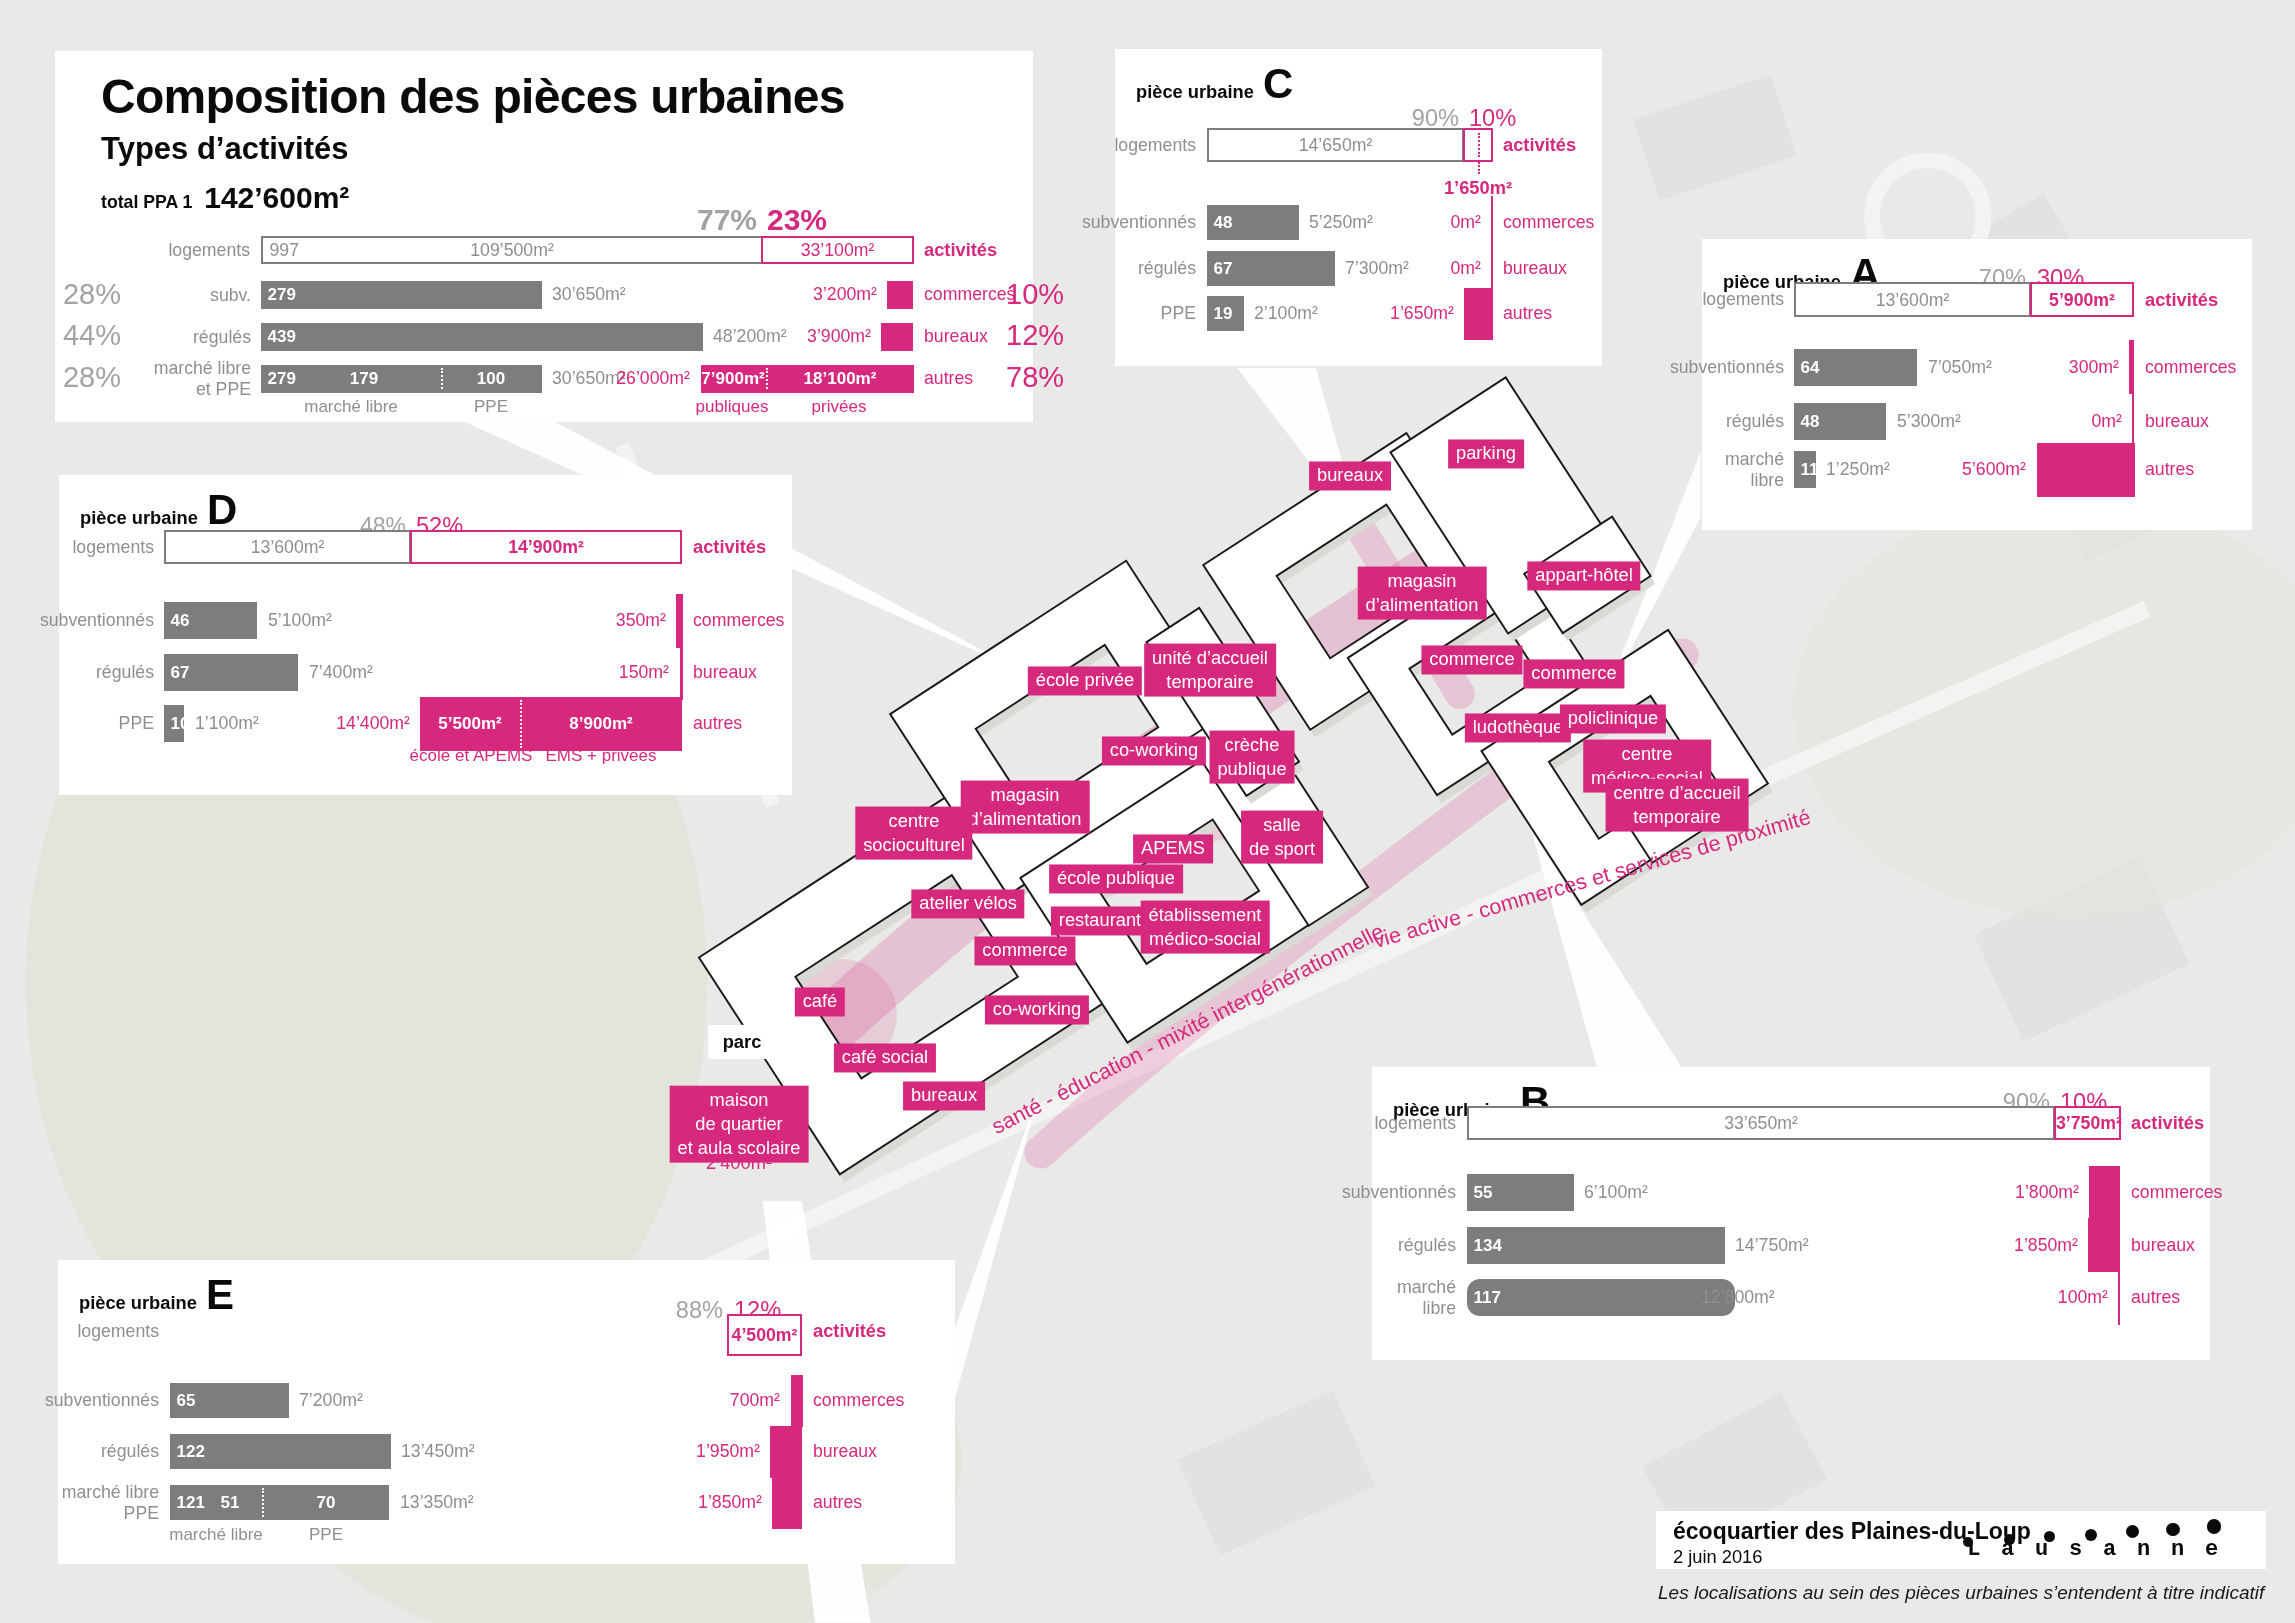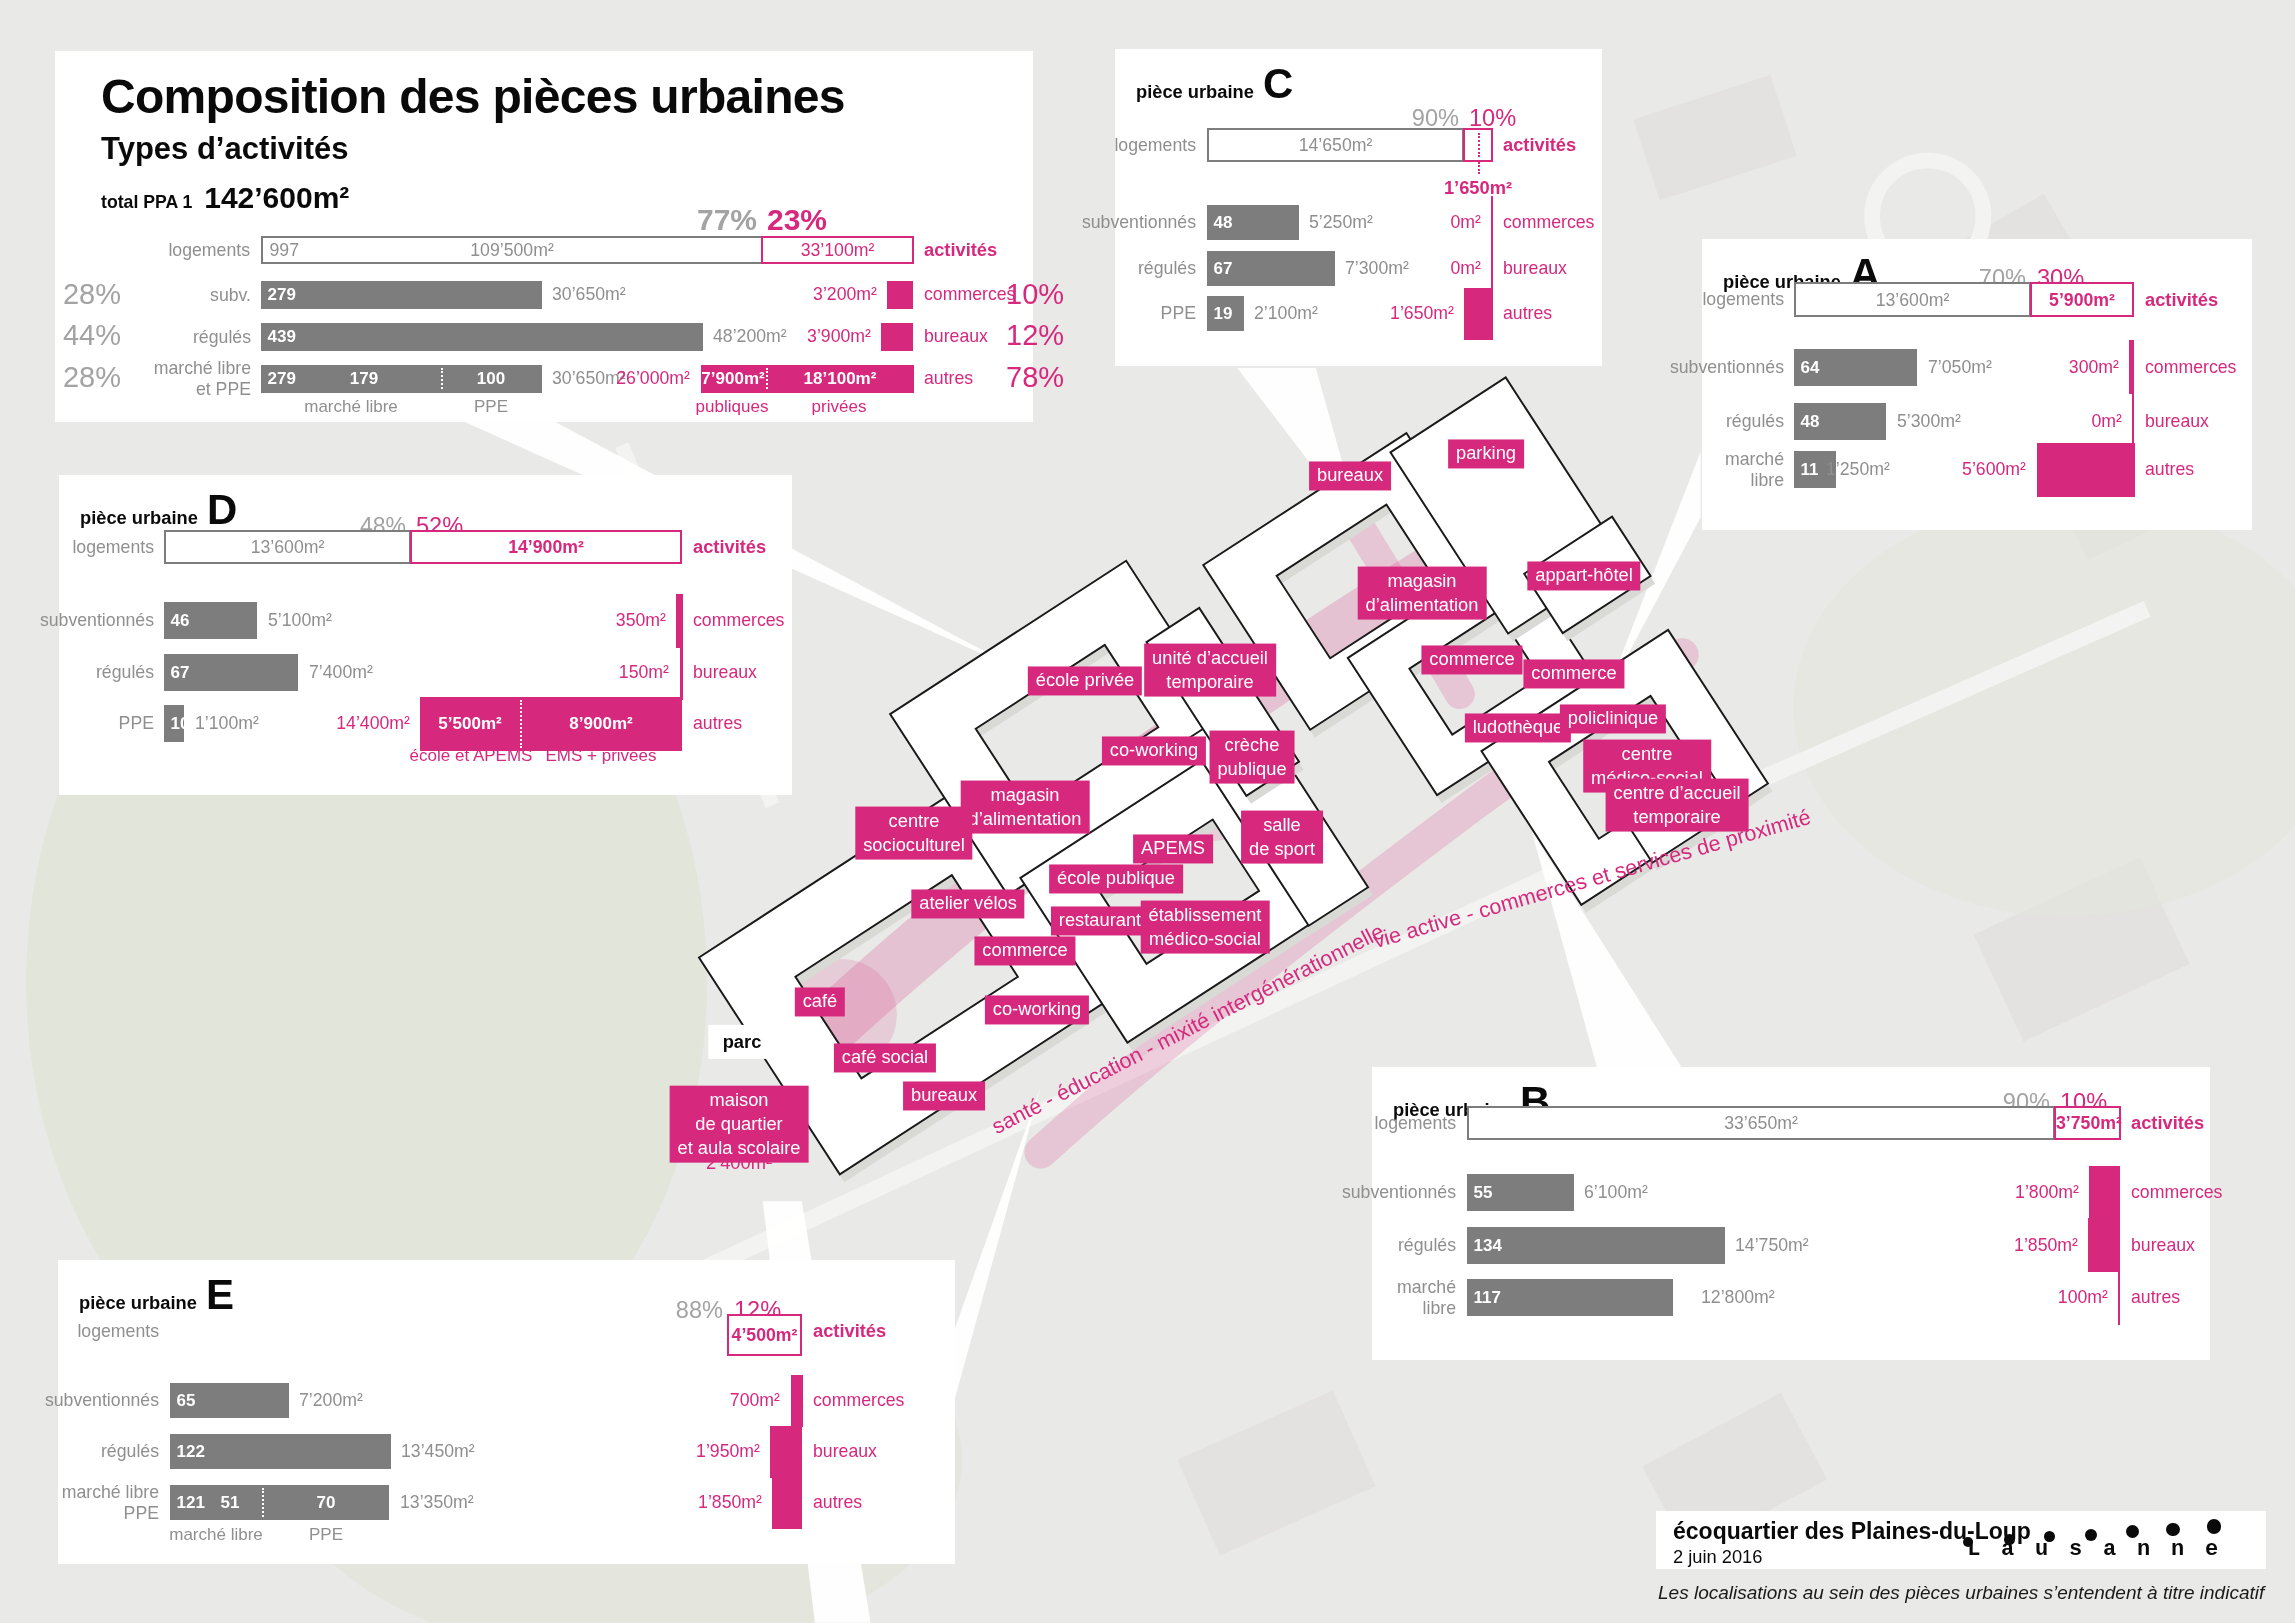--- a/index.html
+++ b/index.html
@@ -277,21 +277,21 @@
       <div class="vflex" style="position: absolute; left: 443px; top: 110px; width: 157px; height: 37px; color: rgb(214, 41, 126); font-size: 17.7px;">commerces</div>
       <div class="vflex fend rowlabel" style="position: absolute; left: 0px; top: 164px; width: 82px; height: 37px;">régulés</div>
       <div class="bar-grey" style="left: 92px; top: 164px; width: 92px; height: 37px;">
         <span class="cnt">48</span>
       </div>
       <div class="vflex" style="position: absolute; left: 195px; top: 164px; height: 37px; color: rgb(143, 143, 143); font-size: 17.7px;">5’300m²</div>
       <div class="bar-pink" style="left: 430px; top: 155px; width: 2px; height: 54px;"></div>
       <div class="vflex fend" style="position: absolute; left: 243px; top: 164px; width: 177px; height: 37px; color: rgb(214, 41, 126); font-size: 17.7px;">0m²</div>
       <div class="vflex" style="position: absolute; left: 443px; top: 164px; width: 157px; height: 37px; color: rgb(214, 41, 126); font-size: 17.7px;">bureaux</div>
       <div class="vflex fend rowlabel" style="position: absolute; left: 0px; top: 212px; width: 82px; height: 37px;">marché libre</div>
-      <div class="bar-grey" style="left: 92px; top: 212px; width: 21.6px; height: 37px; padding-left: 20px;">
+      <div class="bar-grey" style="left: 92px; top: 212px; width: 21.6px; height: 37px;">
         <span class="cnt">11</span>
       </div>
       <div class="vflex" style="position: absolute; left: 124px; top: 212px; height: 37px; color: rgb(143, 143, 143); font-size: 17.7px;">1’250m²</div>
       <div class="bar-pink" style="left: 335px; top: 204px; width: 98px; height: 54px;"></div>
       <div class="vflex fend" style="position: absolute; left: 147px; top: 212px; width: 177px; height: 37px; color: rgb(214, 41, 126); font-size: 17.7px;">5’600m²</div>
       <div class="vflex" style="position: absolute; left: 443px; top: 212px; width: 157px; height: 37px; color: rgb(214, 41, 126); font-size: 17.7px;">autres</div>
     </section>
 
   <section class="panel" style="left:59px;top:475px;width:733px;height:320px;">
     <div class="p-head">
@@ -365,21 +365,21 @@
       <div class="vflex" style="position: absolute; left: 759px; top: 107px; width: 157px; height: 37px; color: rgb(214, 41, 126); font-size: 17.7px;">commerces</div>
       <div class="vflex fend rowlabel" style="position: absolute; left: 0px; top: 160px; width: 84px; height: 37px;">régulés</div>
       <div class="bar-grey" style="left: 95px; top: 160px; width: 258px; height: 37px;">
         <span class="cnt">134</span>
       </div>
       <div class="vflex" style="position: absolute; left: 363px; top: 160px; height: 37px; color: rgb(143, 143, 143); font-size: 17.7px;">14’750m²</div>
       <div class="bar-pink" style="left: 716px; top: 151px; width: 32px; height: 54px;"></div>
       <div class="vflex fend" style="position: absolute; left: 529px; top: 160px; width: 177px; height: 37px; color: rgb(214, 41, 126); font-size: 17.7px;">1’850m²</div>
       <div class="vflex" style="position: absolute; left: 759px; top: 160px; width: 157px; height: 37px; color: rgb(214, 41, 126); font-size: 17.7px;">bureaux</div>
       <div class="vflex fend rowlabel" style="position: absolute; left: 0px; top: 212px; width: 84px; height: 37px;">marché libre</div>
-      <div class="bar-grey" style="left: 95px; top: 212px; width: 206px; height: 37px;">
+      <div class="bar-grey" style="left: 95px; top: 212px; width: 268px; height: 37px; border-radius: 13px;">
         <span class="cnt">117</span>
       </div>
       <div class="vflex" style="position: absolute; left: 329px; top: 212px; height: 37px; color: rgb(143, 143, 143); font-size: 17.7px;">12’800m²</div>
       <div class="bar-pink" style="left: 746px; top: 204px; width: 2px; height: 54px;"></div>
       <div class="vflex fend" style="position: absolute; left: 559px; top: 212px; width: 177px; height: 37px; color: rgb(214, 41, 126); font-size: 17.7px;">100m²</div>
       <div class="vflex" style="position: absolute; left: 759px; top: 212px; width: 157px; height: 37px; color: rgb(214, 41, 126); font-size: 17.7px;">autres</div>
     </section>
 
   <section class="panel" style="left:58px;top:1260px;width:897px;height:304px;">
     <div class="p-head">

